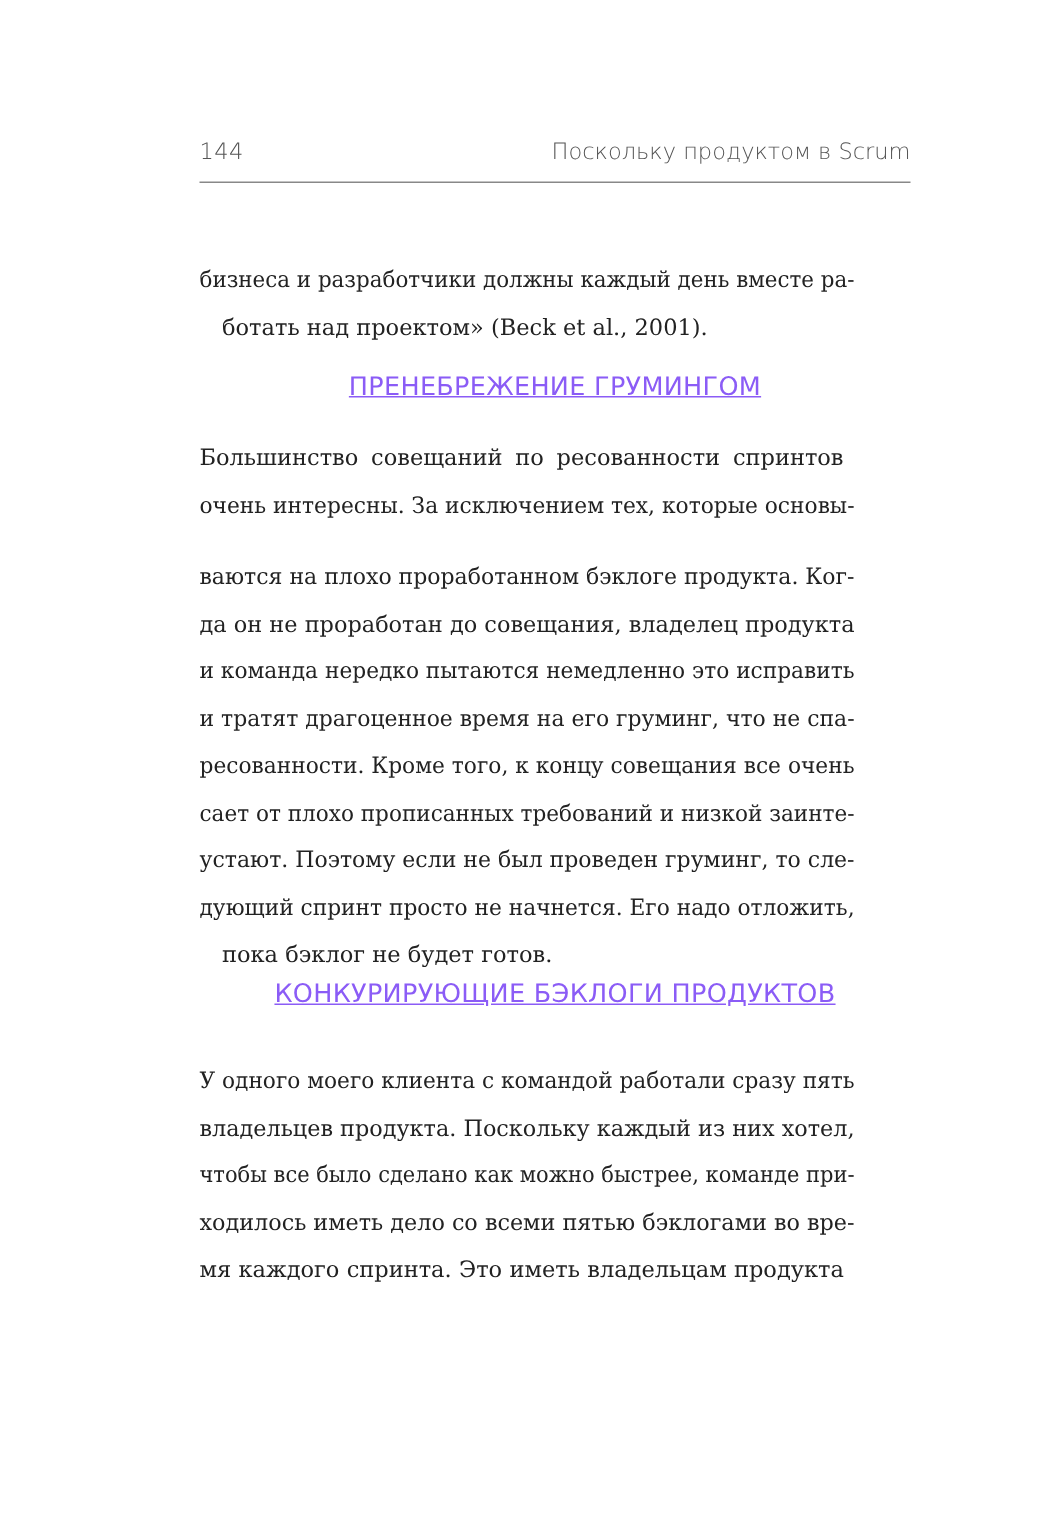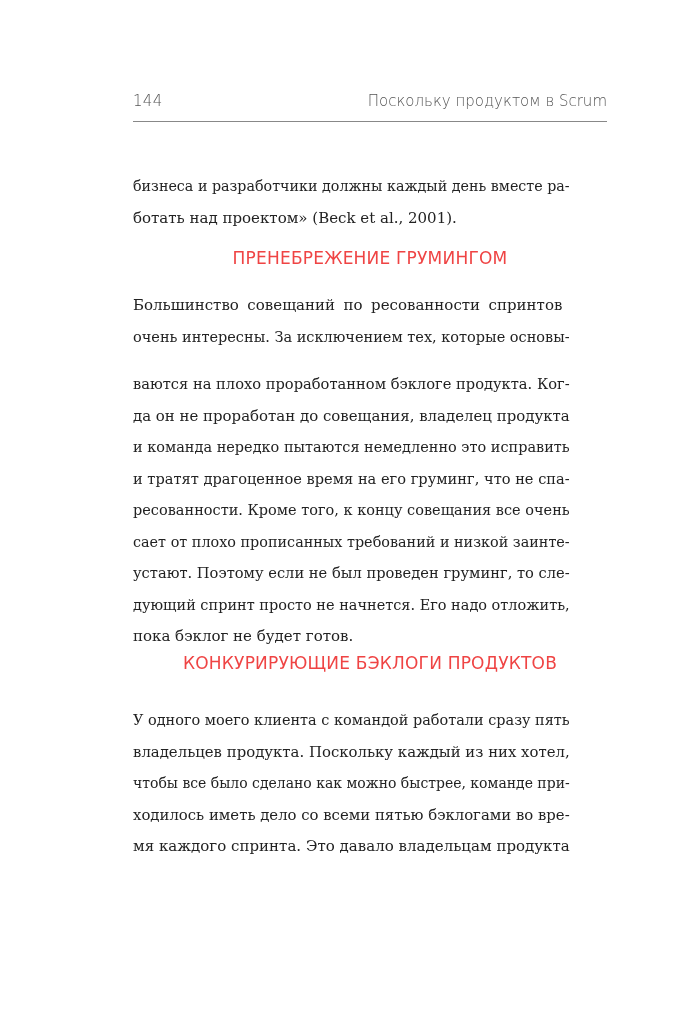--- a/index.html
+++ b/index.html
@@ -6,23 +6,23 @@
   body { width:696px; height:1024px; position:relative; overflow:hidden; }
   .page { position:absolute; left:133px; top:0; width:474px; color:#222; }
   .running-head { position:absolute; top:92px; left:0; width:474px; height:24px;
     font-family:"DejaVu Sans", sans-serif; font-size:15px; color:#555; font-weight:300; }
   .running-head .num { position:absolute; left:0; top:0; letter-spacing:0.3px; }
   .running-head .title { position:absolute; right:0; top:0; }
   .rule { position:absolute; top:121px; left:0; width:474px; height:1px; background:#888; }
   .para { position:absolute; left:0; width:474px; font-family:"DejaVu Serif", serif;
     font-size:15px; color:#222; }
   .line { height:31.5px; line-height:31.5px; white-space:nowrap; text-align:justify; text-align-last:justify; }
-  .line.last { text-align-last:left; }
+  .line.last { text-align-last:left;margin-left:15px; }
   .heading { position:absolute; left:0; width:474px; text-align:center;
-    font-family:"DejaVu Sans", sans-serif; font-size:17px; color:#ef4444; letter-spacing:0.2px; }
+    font-family:"DejaVu Sans", sans-serif; font-size:17px; color:#8b5cf6; letter-spacing:0.2px;text-decoration:underline; }
 </style>
 </head>
 <body>
 
 <div class="page">
   <div class="running-head">
     <span class="num">144</span>
     <span class="title">Поскольку продуктом в Scrum</span>
   </div>
   <div class="rule"></div>
@@ -48,15 +48,15 @@
     <div class="line last" style="white-space: nowrap;"><span style="display: inline-block; white-space: nowrap;">пока бэклог не будет готов.</span></div>
   </div>
 
   <div class="heading" style="top:653px">КОНКУРИРУЮЩИЕ БЭКЛОГИ ПРОДУКТОВ</div>
 
   <div class="para" style="top:705px">
     <div class="line" style="white-space: nowrap;"><span style="display: inline-block; white-space: nowrap; transform: scaleX(0.962773); transform-origin: left center;">У одного моего клиента с командой работали сразу пять</span></div>
     <div class="line" style="white-space: nowrap;"><span style="display: inline-block; white-space: nowrap; transform: scaleX(0.992313); transform-origin: left center;">владельцев продукта. Поскольку каждый из них хотел,</span></div>
     <div class="line" style="white-space: nowrap;"><span style="display: inline-block; white-space: nowrap; transform: scaleX(0.932239); transform-origin: left center;">чтобы все было сделано как можно быстрее, команде при-</span></div>
     <div class="line" style="white-space: nowrap;"><span style="display: inline-block; white-space: nowrap; transform: scaleX(0.990725); transform-origin: left center;">ходилось иметь дело со всеми пятью бэклогами во вре-</span></div>
-    <div class="line" style="white-space: nowrap;"><span style="display: inline-block; white-space: nowrap; word-spacing: 0.0833333px;">мя каждого спринта. Это давало владельцам продукта</span></div>
+    <div class="line" style="white-space: nowrap;"><span style="display: inline-block; white-space: nowrap; word-spacing: 0.0833333px;">мя каждого спринта. Это иметь владельцам продукта</span></div>
   </div>
 </div>
 
 </body></html>

